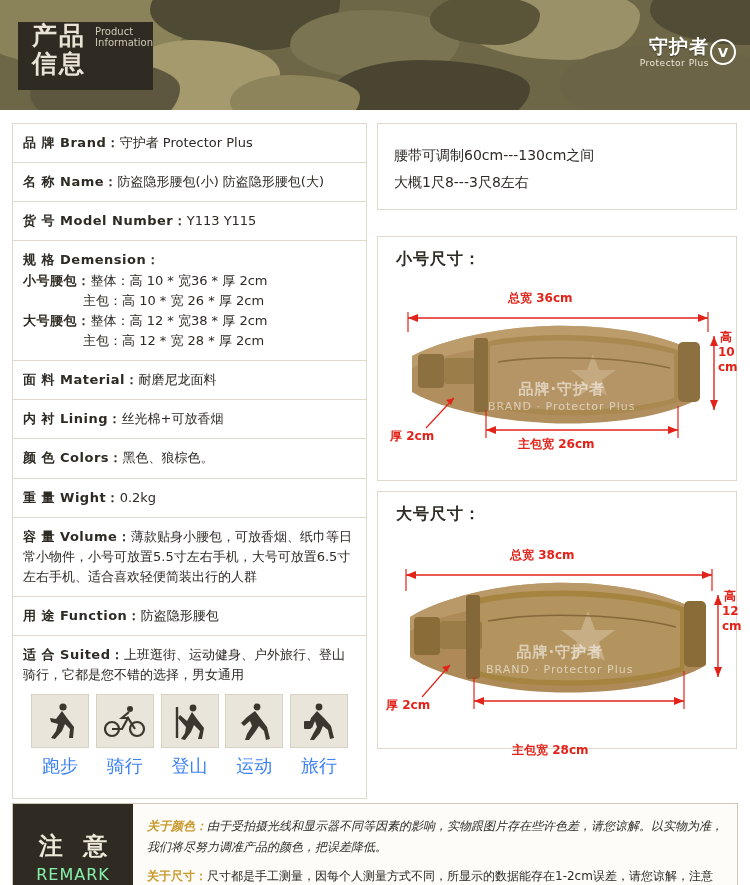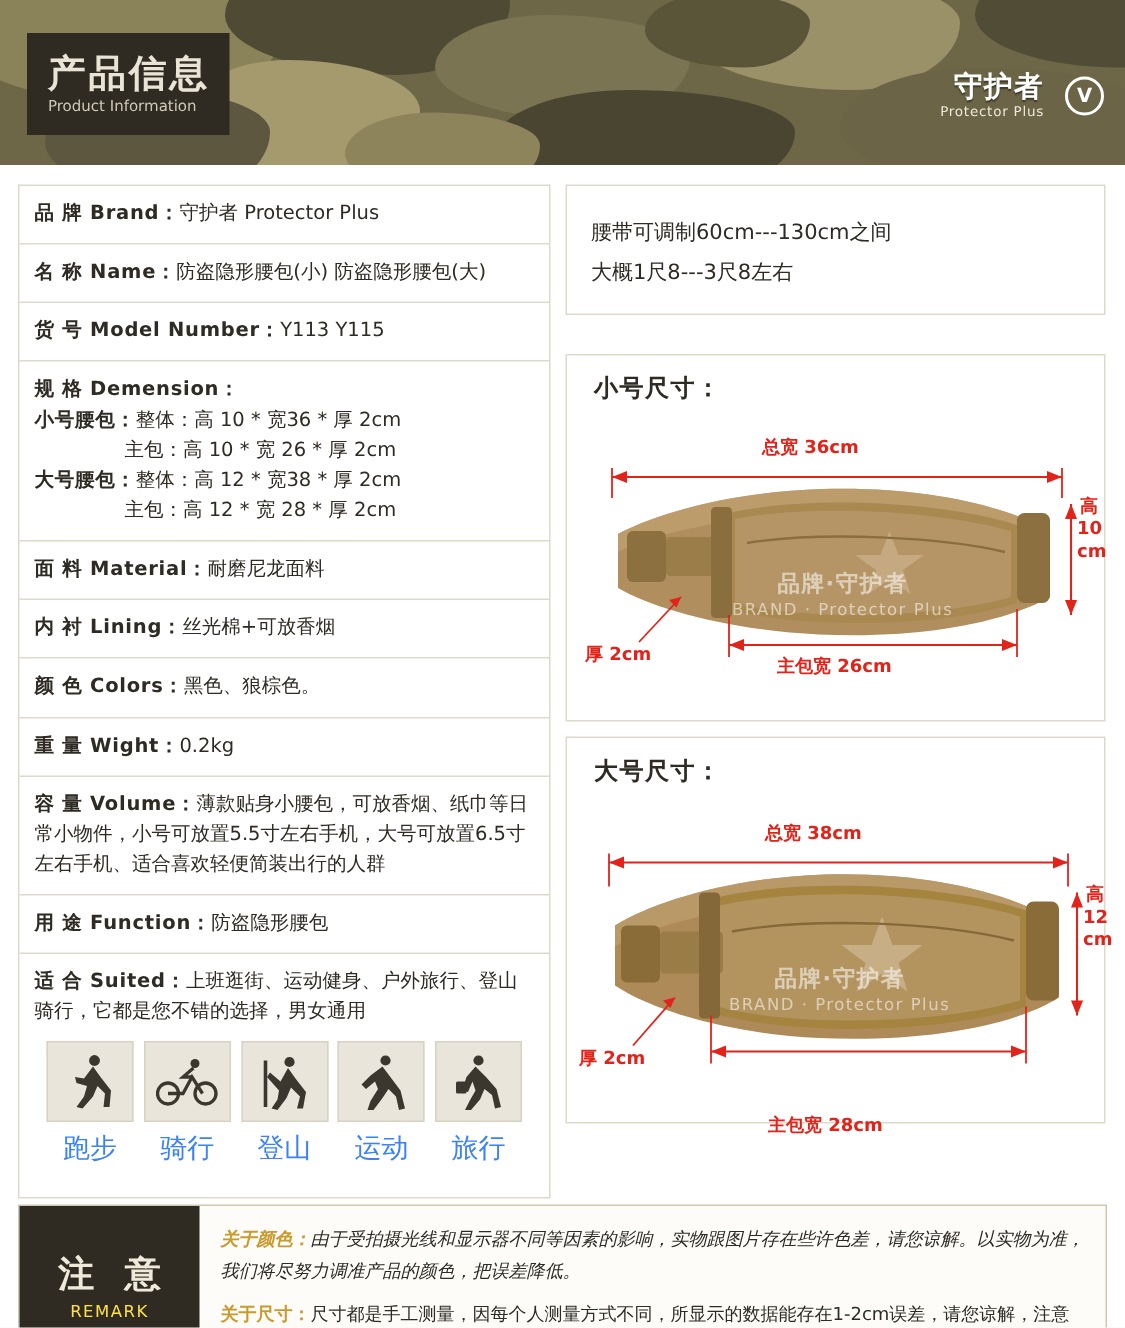--- a/index.html
+++ b/index.html
@@ -16,27 +16,27 @@
   
   .header{
     position:relative;width:750px;height:110px;overflow:hidden;
     background:#6e6747;
   }
   .camo{position:absolute;inset:0;}
   .camo span{position:absolute;border-radius:45% 55% 40% 60%/50% 40% 60% 50%;}
   .header-title{
     position:absolute;left:18px;top:22px;width:135px;height:68px;
     background:#2f2b22;color:#e9e4d6;
-    display:flex;flex-direction:column;justify-content:center;
+    display:flex;flex-direction:row;justify-content:center;
     padding-left:14px;box-sizing:border-box;
   }
   .header-title .cn{font-size:25px;font-weight:bold;letter-spacing:2px;line-height:1.1;}
   .header-title .en{font-size:10px;color:#cfc9b6;margin-top:4px;}
   .brand-badge{
-    position:absolute;right:14px;top:36px;display:flex;align-items:center;gap:14px;margin-top:12px;
+    position:absolute;right:14px;top:36px;display:flex;align-items:center;gap:1px;
   }
   .brand-badge .bcn{font-size:19px;font-weight:bold;color:#fff;letter-spacing:1px;
     text-shadow:0 1px 1px rgba(0,0,0,.45);}
   .brand-badge .ben{font-size:9px;color:#efe9da;letter-spacing:.5px;}
   .brand-badge .circle{
     width:22px;height:22px;border:2px solid #fff;border-radius:50%;
     color:#fff;font-size:13px;font-weight:bold;display:flex;align-items:center;justify-content:center;
   }
   .brand-txt{display:flex;flex-direction:column;align-items:flex-end;line-height:1.15;}
 
@@ -83,21 +83,21 @@
   
   .remark{
     margin:4px 12px 0 12px;border:1px solid #cfc7b3;background:#fdfcf8;
     display:flex;box-sizing:border-box;height:108px;
   }
   .remark-left{
     width:120px;background:#2f2b22;color:#efe9da;
     display:flex;flex-direction:column;align-items:center;justify-content:center;
   }
   .remark-left .cn{font-size:24px;font-weight:bold;letter-spacing:6px;padding-left:6px;}
-  .remark-left .en{font-size:11px;color:#fde047;margin-top:3px;letter-spacing:1px;}
+  .remark-left .en{font-size:16px;color:#86efac;margin-top:3px;letter-spacing:1px;}
   .remark-right{flex:1;padding:12px 14px;font-size:12px;line-height:1.75;}
   .rk{color:#c99a2e;font-weight:bold;}
 </style>
 </head>
 <body>
 
 <div class="page">
 
   <div class="header">
     <div class="camo">

